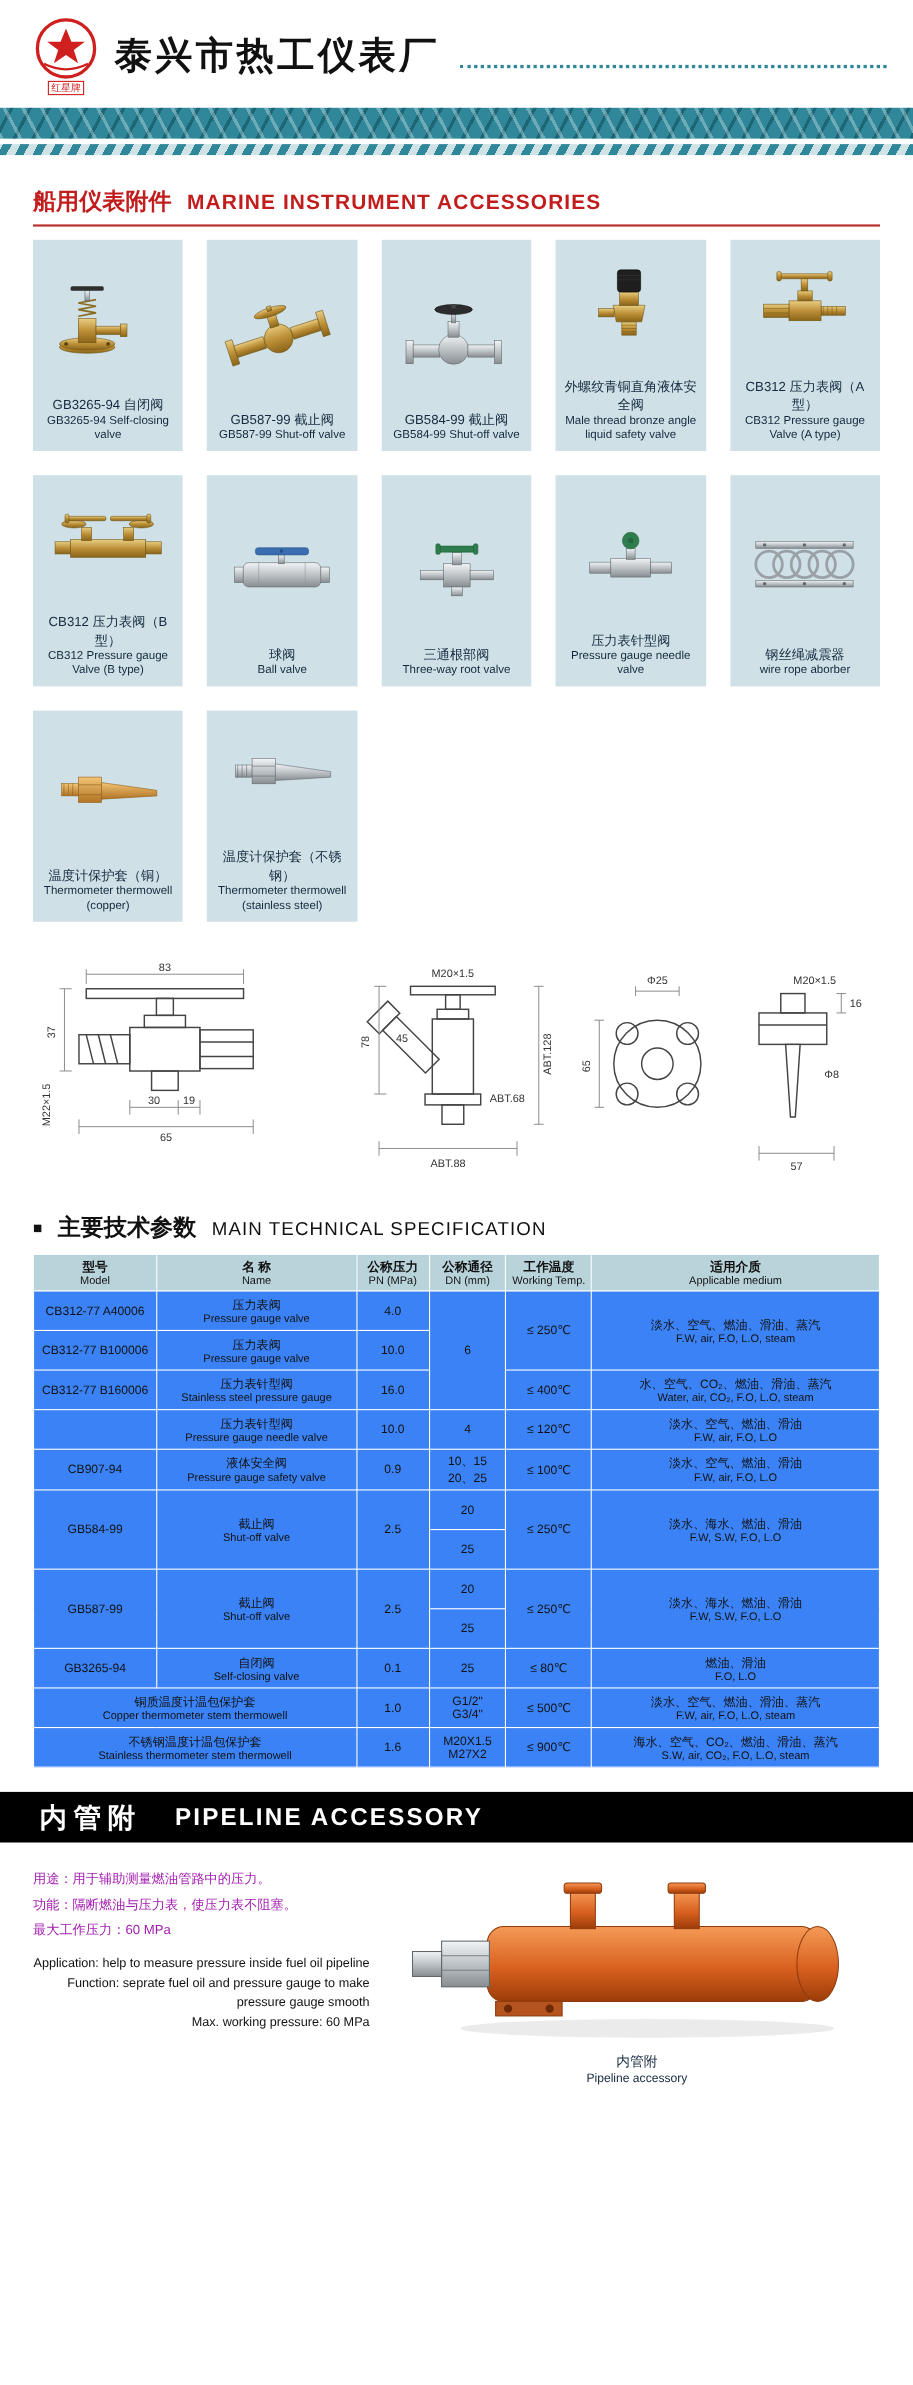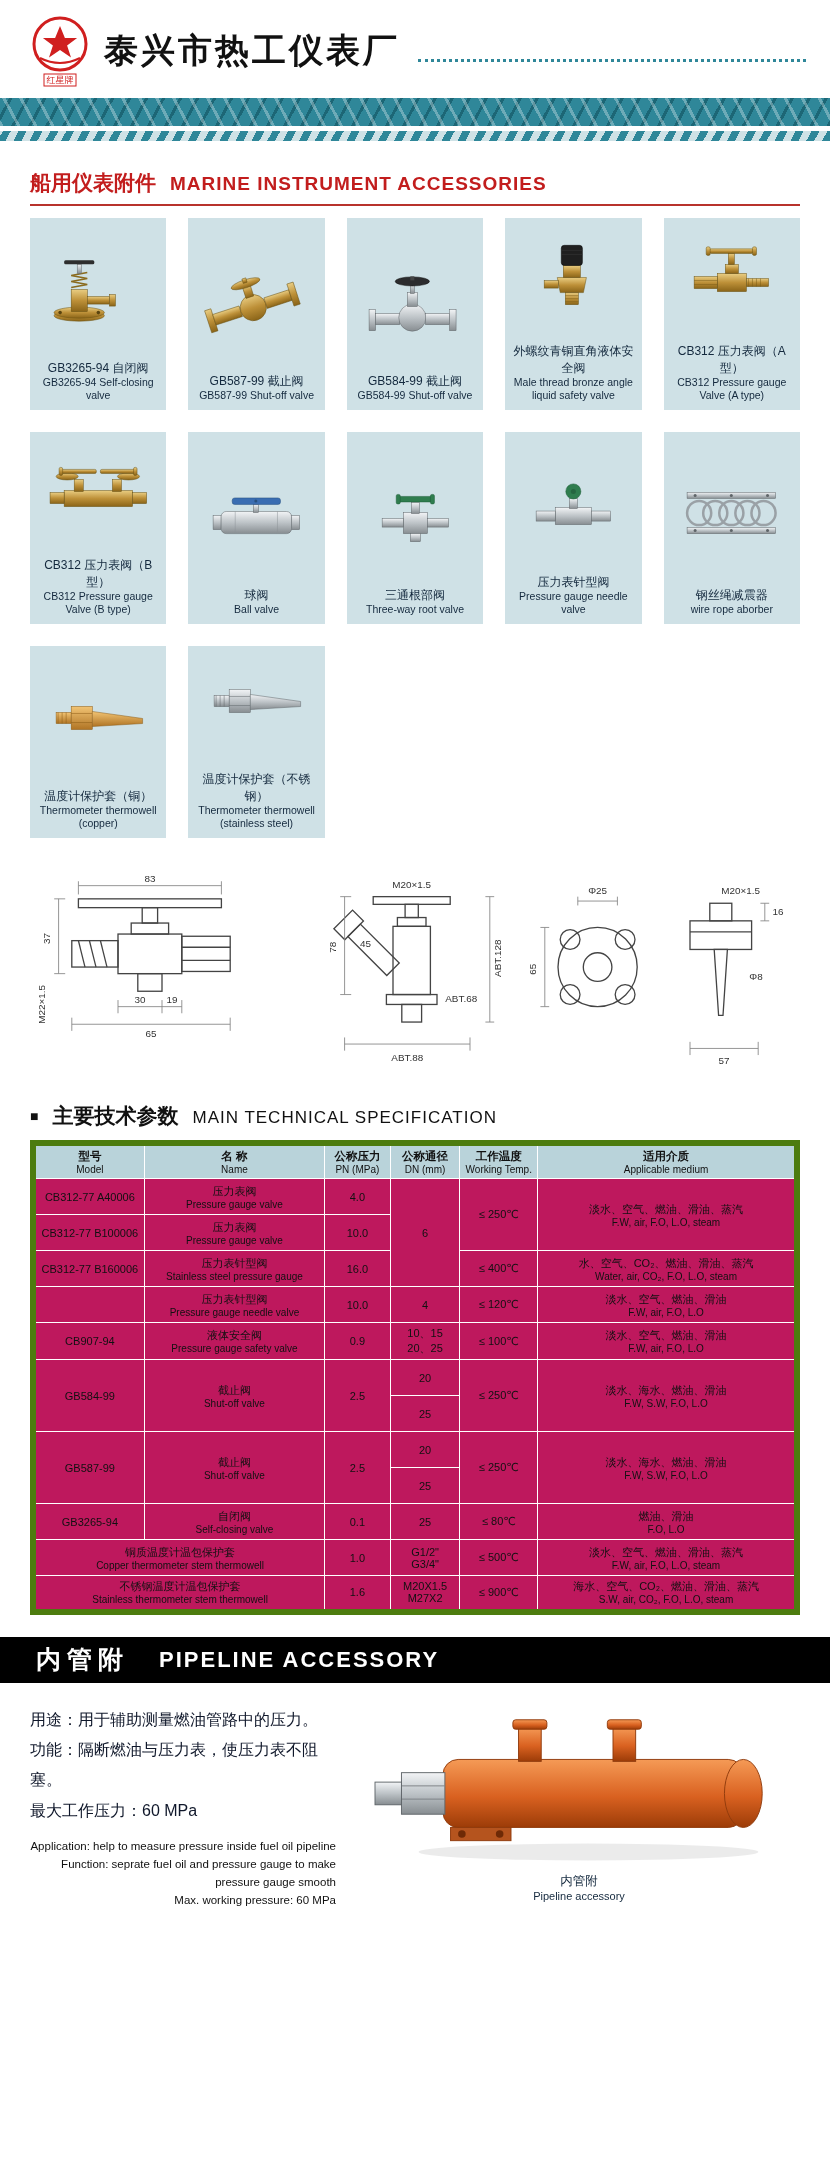--- a/index.html
+++ b/index.html
@@ -45,41 +45,41 @@
   .cap-zh { font-size:12px; color:#14293e; text-align:center; line-height:1.35; }
   .cap-en { font-size:10.5px; color:#14293e; text-align:center; line-height:1.3; }
 
   
   .drawings { display:flex; justify-content:space-between; align-items:center; margin:30px 0 6px; }
   .drawings svg { height:208px; }
   .drawings text { font-family:"Liberation Sans",sans-serif; }
 
   
   table.spec { width:100%; border-collapse:collapse; margin-top:6px; font-size:11px;
-               background:#be185d; border:6px solid #4d7c0f; }
+               background:#3b82f6; border:1px solid #4d7c0f; }
   table.spec th, table.spec td { border:1px solid #ffffff; text-align:center;
                vertical-align:middle; padding:3px 4px; }
   table.spec th { background:#b9d3da; }
   table.spec th .zh { display:block; font-weight:bold; font-size:11.5px; }
   table.spec th .en { display:block; font-weight:normal; font-size:10px; }
   td .zh { display:block; font-size:11px; }
   td .en { display:block; font-size:10px; }
   td.med { text-align:left; padding-left:8px;margin-top:24px; }
   tr.sub td { height:18px; }
   tbody tr { height:36px; }
 
   
   .banner { margin-top:22px; height:46px; background:#000; color:#fff; display:flex;
             align-items:center; gap:30px; padding-left:36px; }
   .banner .zh { font-size:25px; font-weight:bold; letter-spacing:6px; }
   .banner .en { font-size:22px; font-weight:bold; letter-spacing:2px; }
 
   .pipe { display:flex; padding:16px 14px 24px 30px; gap:6px; }
   .pipe-text { width:306px; padding-top:6px; }
-  .pipe-text .zh-line { font-size:16px; line-height:1.9; color:#0f172a; }
+  .pipe-text .zh-line { font-size:12px; line-height:1.9; color:#a21caf; }
   .pipe-text .en-block { margin-top:12px;text-align:right; }
   .pipe-text .en-line { font-size:11.5px; line-height:1.55; color:#111; }
   .pipe-fig { flex:1; text-align:center; }
   .pipe-fig svg { width:100%; height:170px; }
   .pipe-fig figcaption .cap-zh { font-size:12.5px; }
   .pipe-fig figcaption .cap-en { font-size:11px; }
 </style>
 </head>
 <body>
 

